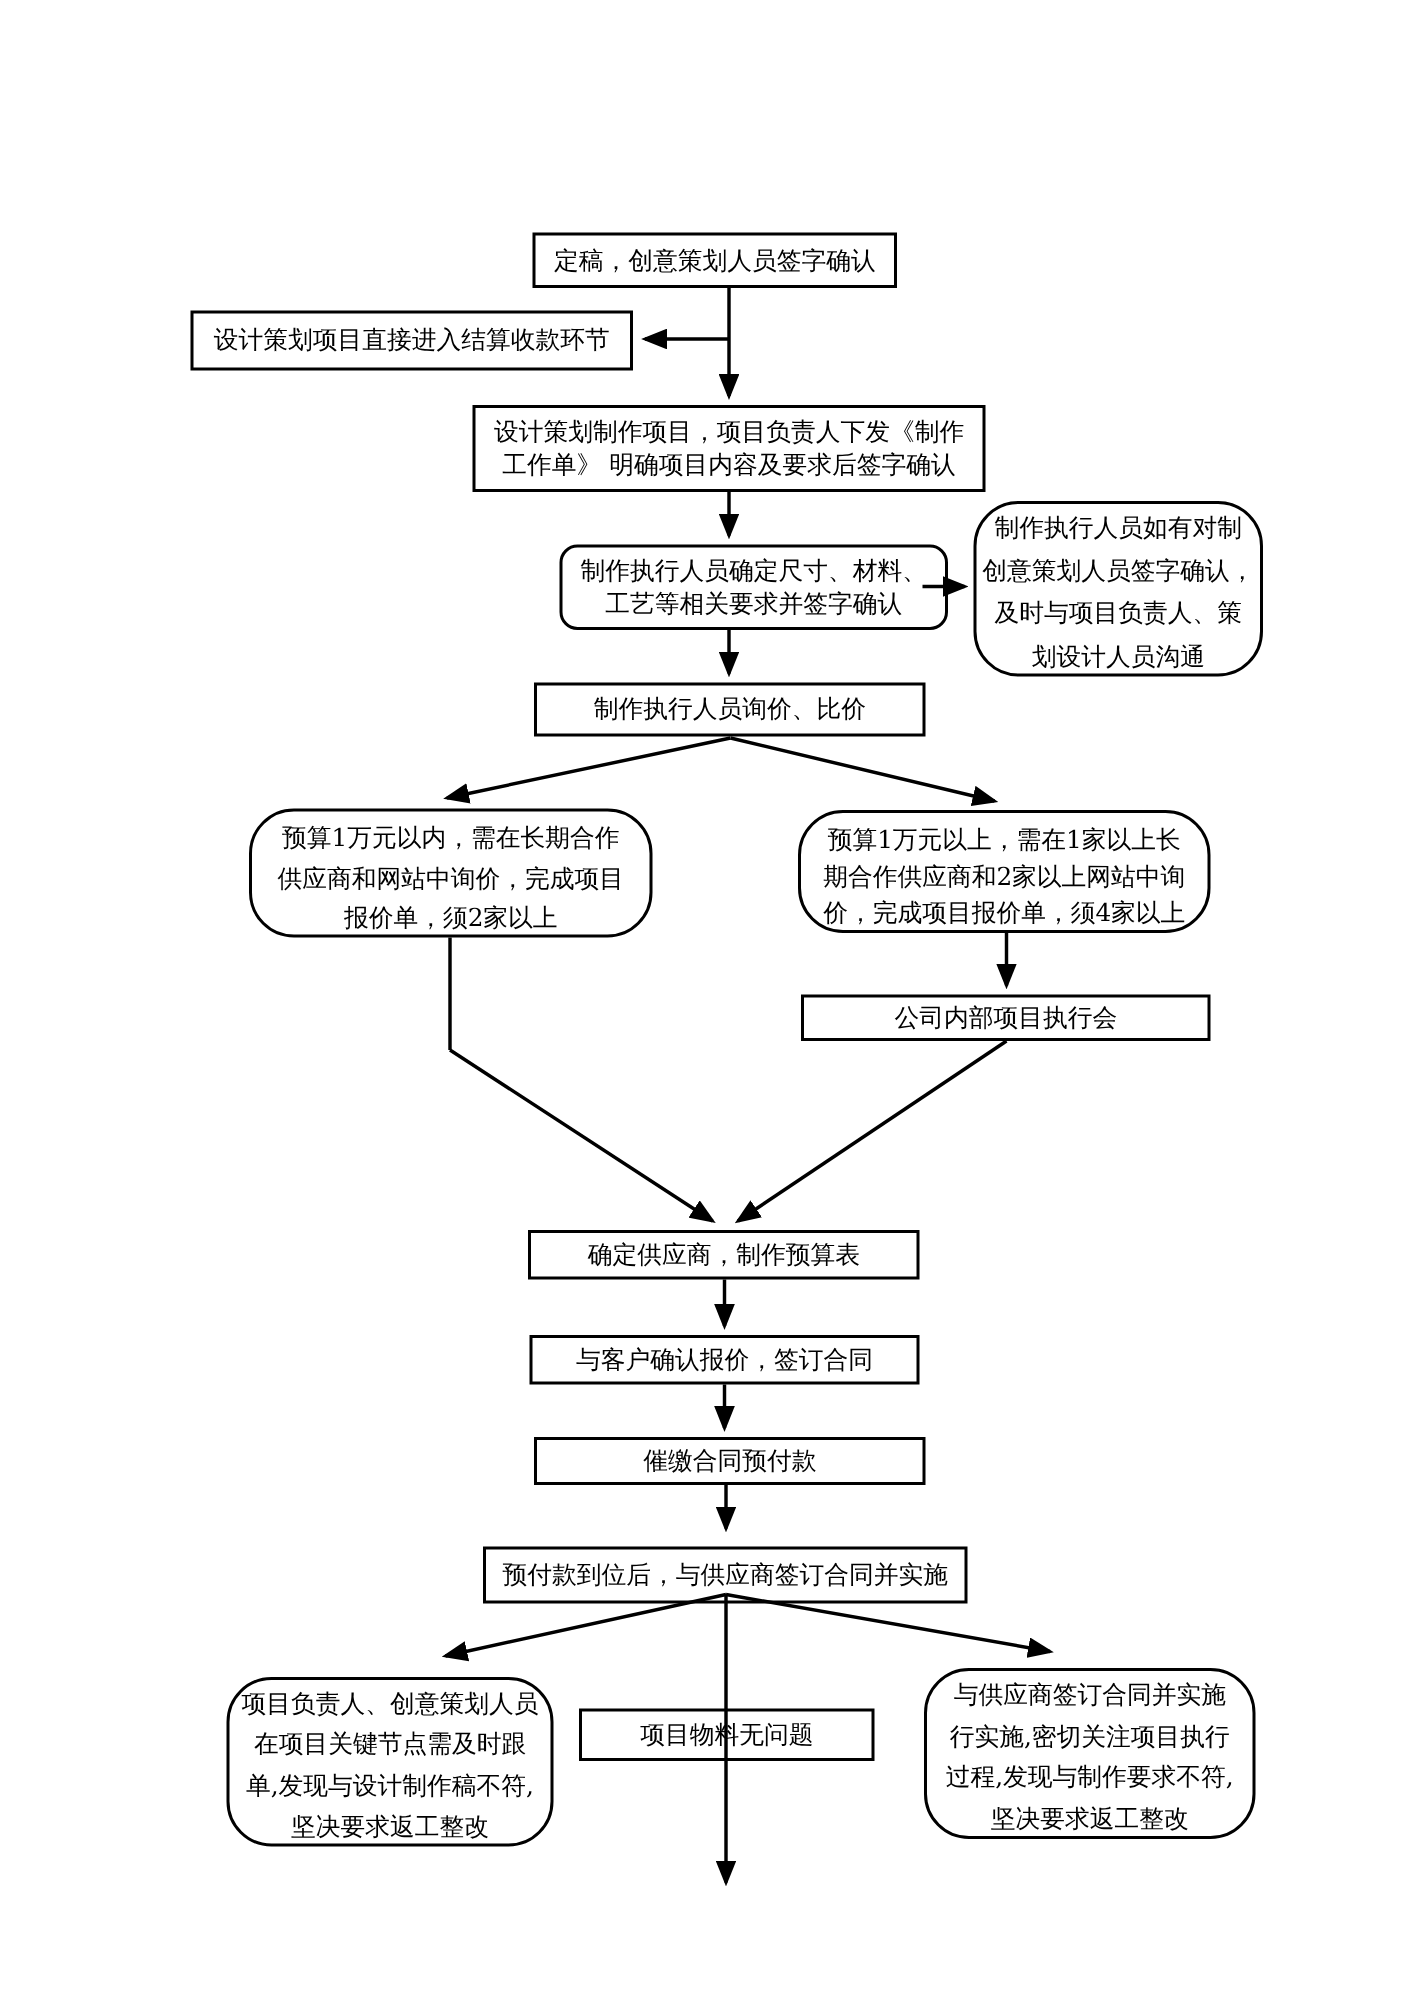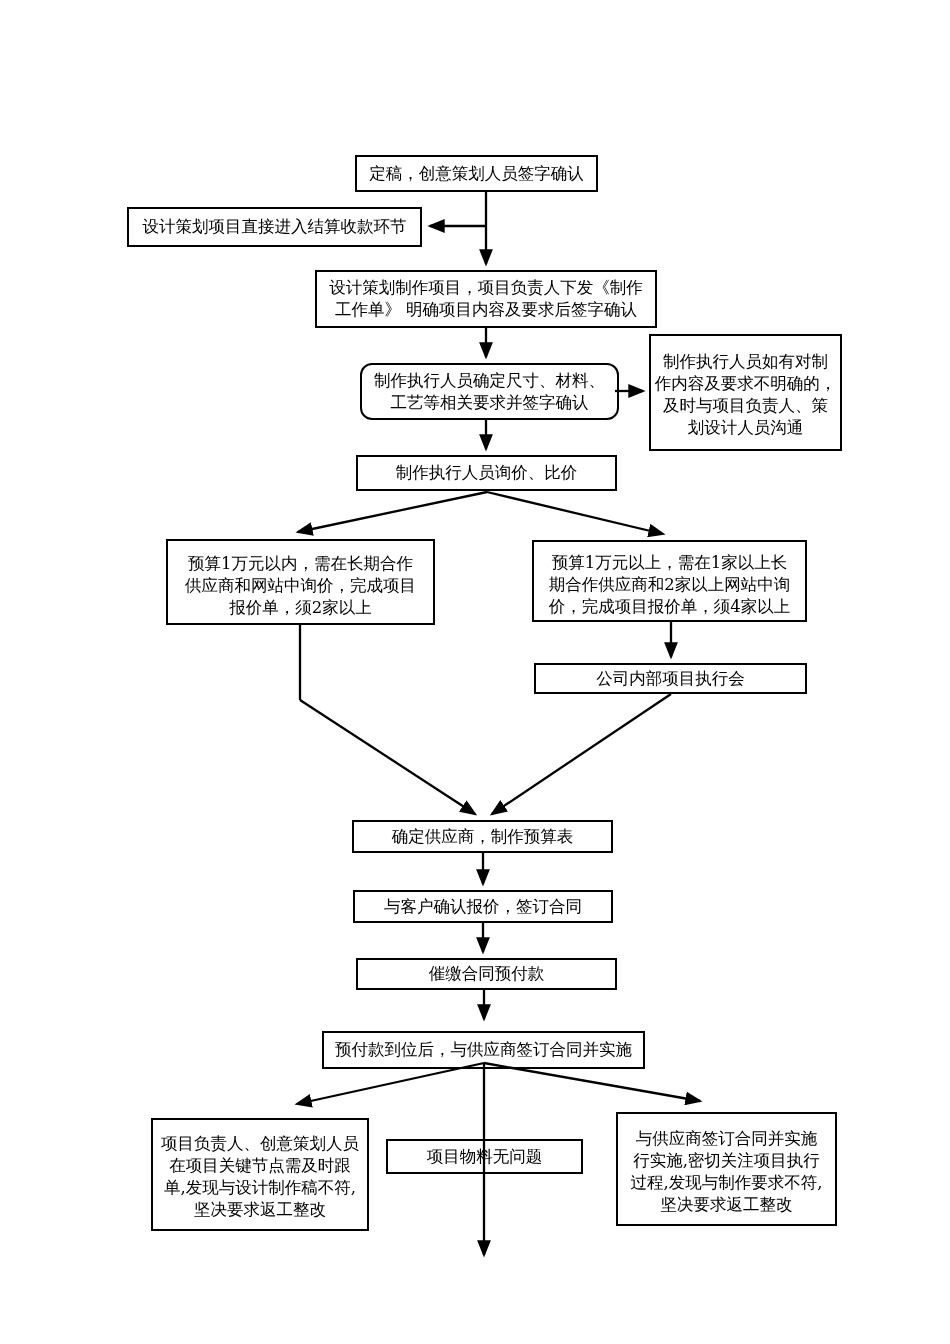--- a/index.html
+++ b/index.html
@@ -25,21 +25,21 @@
     background: transparent;
     display: flex;
     flex-direction: column;
     align-items: center;
     justify-content: center;
     text-align: center;
     font-size: 16.5px;
     line-height: 22px;
     white-space: nowrap;
   }
-  .node.top { justify-content: center; padding-top: 5px; }
+  .node.top { justify-content: space-between; padding-top: 5px; border-radius: 30px; }
   .ln { white-space: nowrap; }
 </style>
 </head>
 <body>
 
 <div class="canvas">
 
   <svg class="edges" width="950" height="1344" viewBox="0 0 950 1344">
     <defs>
       <marker id="arrow" markerUnits="strokeWidth" markerWidth="7.5" markerHeight="6" viewBox="0 0 10 8" refX="8.5" refY="4" orient="auto">
@@ -71,28 +71,28 @@
 
   <div class="node" style="left:127px; top:207px; width:295px; height:40px;">
     <div class="ln">设计策划项目直接进入结算收款环节</div>
   </div>
 
   <div class="node" style="left:315px; top:270px; width:342px; height:58px;">
     <div class="ln">设计策划制作项目，项目负责人下发《制作</div>
     <div class="ln">工作单》 明确项目内容及要求后签字确认</div>
   </div>
 
-  <div class="node" style="left:360px; top:363px; width:259px; height:57px;border-radius:12px;">
+  <div class="node" style="left:373px; top:363px; width:259px; height:57px;border-radius:12px;">
     <div class="ln">制作执行人员确定尺寸、材料、</div>
     <div class="ln">工艺等相关要求并签字确认</div>
   </div>
 
   <div class="node top" style="left:649px; top:334px; width:193px; height:117px;">
     <div class="ln">制作执行人员如有对制</div>
-    <div class="ln">作内容及要求不明确的，</div>
+    <div class="ln">创意策划人员签字确认，</div>
     <div class="ln">及时与项目负责人、策</div>
     <div class="ln">划设计人员沟通</div>
   </div>
 
   <div class="node" style="left:356px; top:455px; width:261px; height:36px;">
     <div class="ln">制作执行人员询价、比价</div>
   </div>
 
   <div class="node top" style="left:166px; top:539px; width:269px; height:86px; padding-top:7px;">
     <div class="ln">预算1万元以内，需在长期合作</div>

